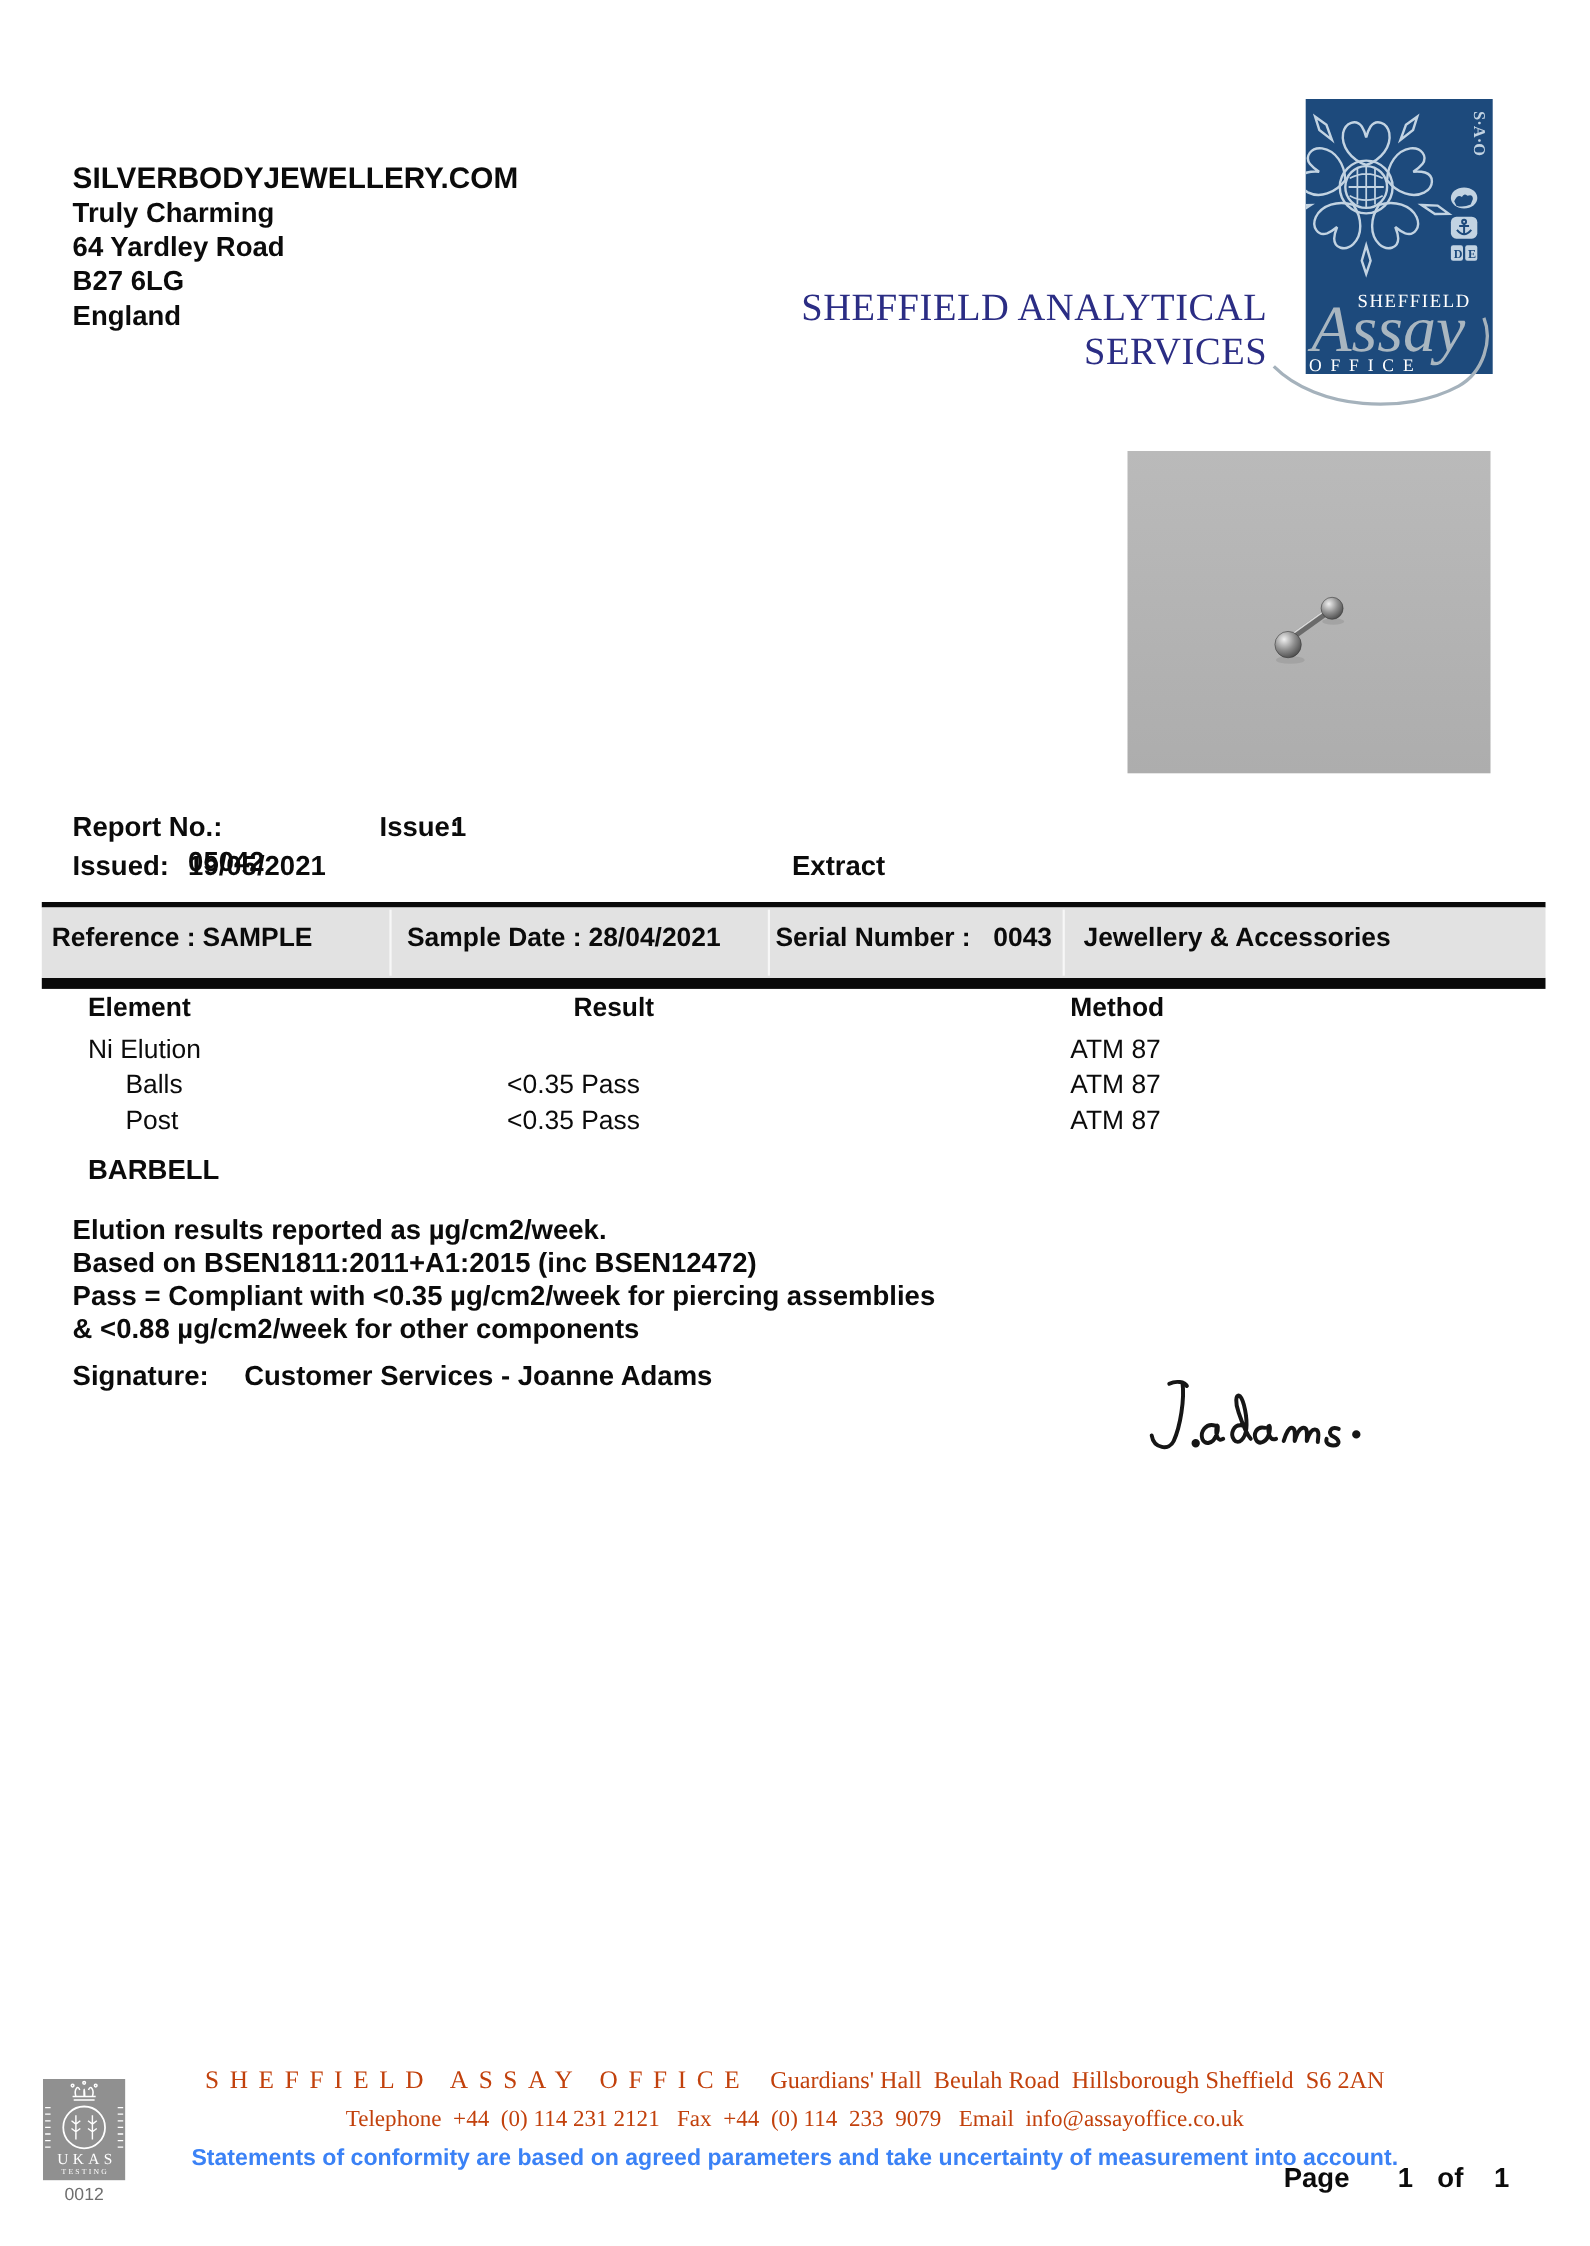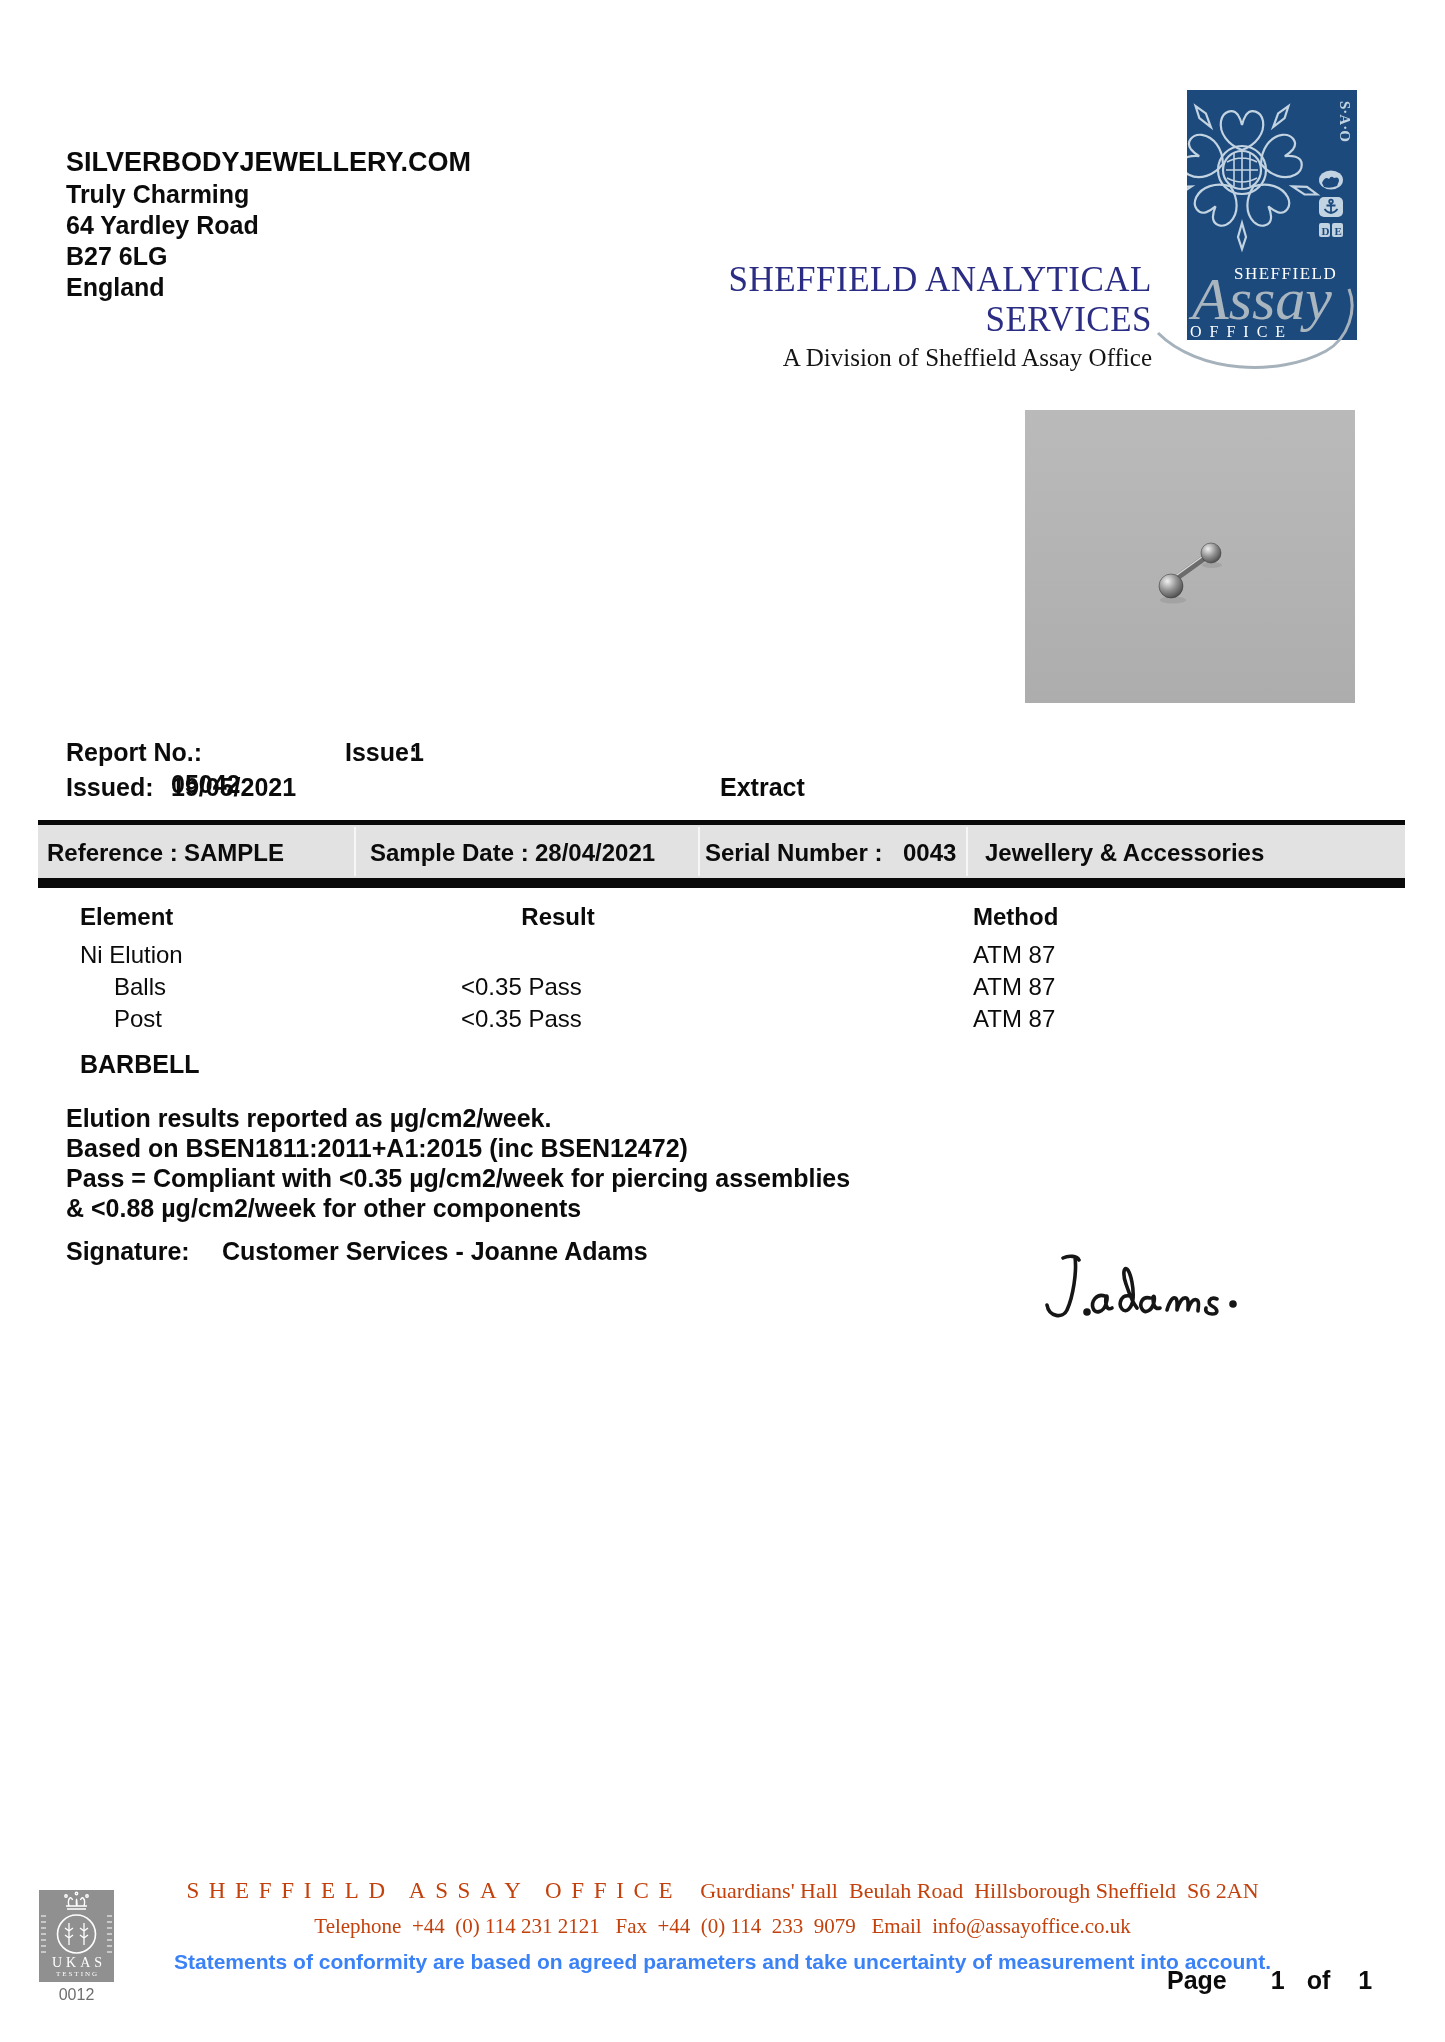--- a/index.html
+++ b/index.html
@@ -15,21 +15,21 @@
   .org .title{font-family:"Liberation Serif",serif;font-size:35px;color:#2b2d84;letter-spacing:.5px;}
   .org .subtitle{font-family:"Liberation Serif",serif;font-size:25px;color:#141414;margin-top:4px;}
   
   .photo{left:1025px;top:410px;width:330px;height:293px;
          background:linear-gradient(180deg,#bababa,#adadad);}
   
   .meta{font-size:25px;font-weight:bold;}
   
   .refbar{left:38px;top:820px;width:1367px;}
   .refbar .topline{height:5px;background:#0a0a0a;}
-  .refbar .bar{position:relative;height:53px;background:#e2e2e2;font-size:24px;font-weight:bold;}
+  .refbar .bar{position:relative;height:64px;background:#e2e2e2;font-size:24px;font-weight:bold;}
   .refbar .bar span{position:absolute;top:14px;white-space:pre;}
   .refbar .botline{height:10px;background:#0a0a0a;}
   .refbar .divider{position:absolute;top:2px;bottom:2px;width:2px;background:#f7f7f7;}
   
   .tbl{font-size:24px;}
   .tbl .hdr{font-weight:bold;}
   .tbl span{position:absolute;white-space:pre;}
   .result-center{width:196px;text-align:center;}
   
   .notes{left:66px;top:1103px;font-size:25px;font-weight:bold;line-height:30px;}
@@ -51,21 +51,20 @@
   <div class="abs sender">
     <div class="name">SILVERBODYJEWELLERY.COM</div>
     <div>Truly Charming</div>
     <div>64 Yardley Road</div>
     <div>B27 6LG</div>
     <div>England</div>
   </div>
 
   <div class="abs org">
     <div class="title">SHEFFIELD ANALYTICAL SERVICES</div>
-    <div class="subtitle">A Division of Sheffield Assay Office</div>
   </div>
 
   <svg class="abs" style="left:1150px;top:85px;" width="240" height="300" viewBox="0 0 240 300">
     <defs>
       <clipPath id="boxclip">
           <rect x="37" y="5" width="170" height="250"></rect>
         </clipPath>
       <path id="petal" d="M 92 65 C 78 60 69 48 71 36 C 73 26 83 23 88 30 C 90 33 91 36 92 40 C 93 36 94 33 96 30 C 101 23 111 26 113 36 C 115 48 106 60 92 65 Z"></path>
       <path id="sepal" d="M 92 32 L 88 18 L 92 6 L 96 18 Z"></path>
     </defs>

